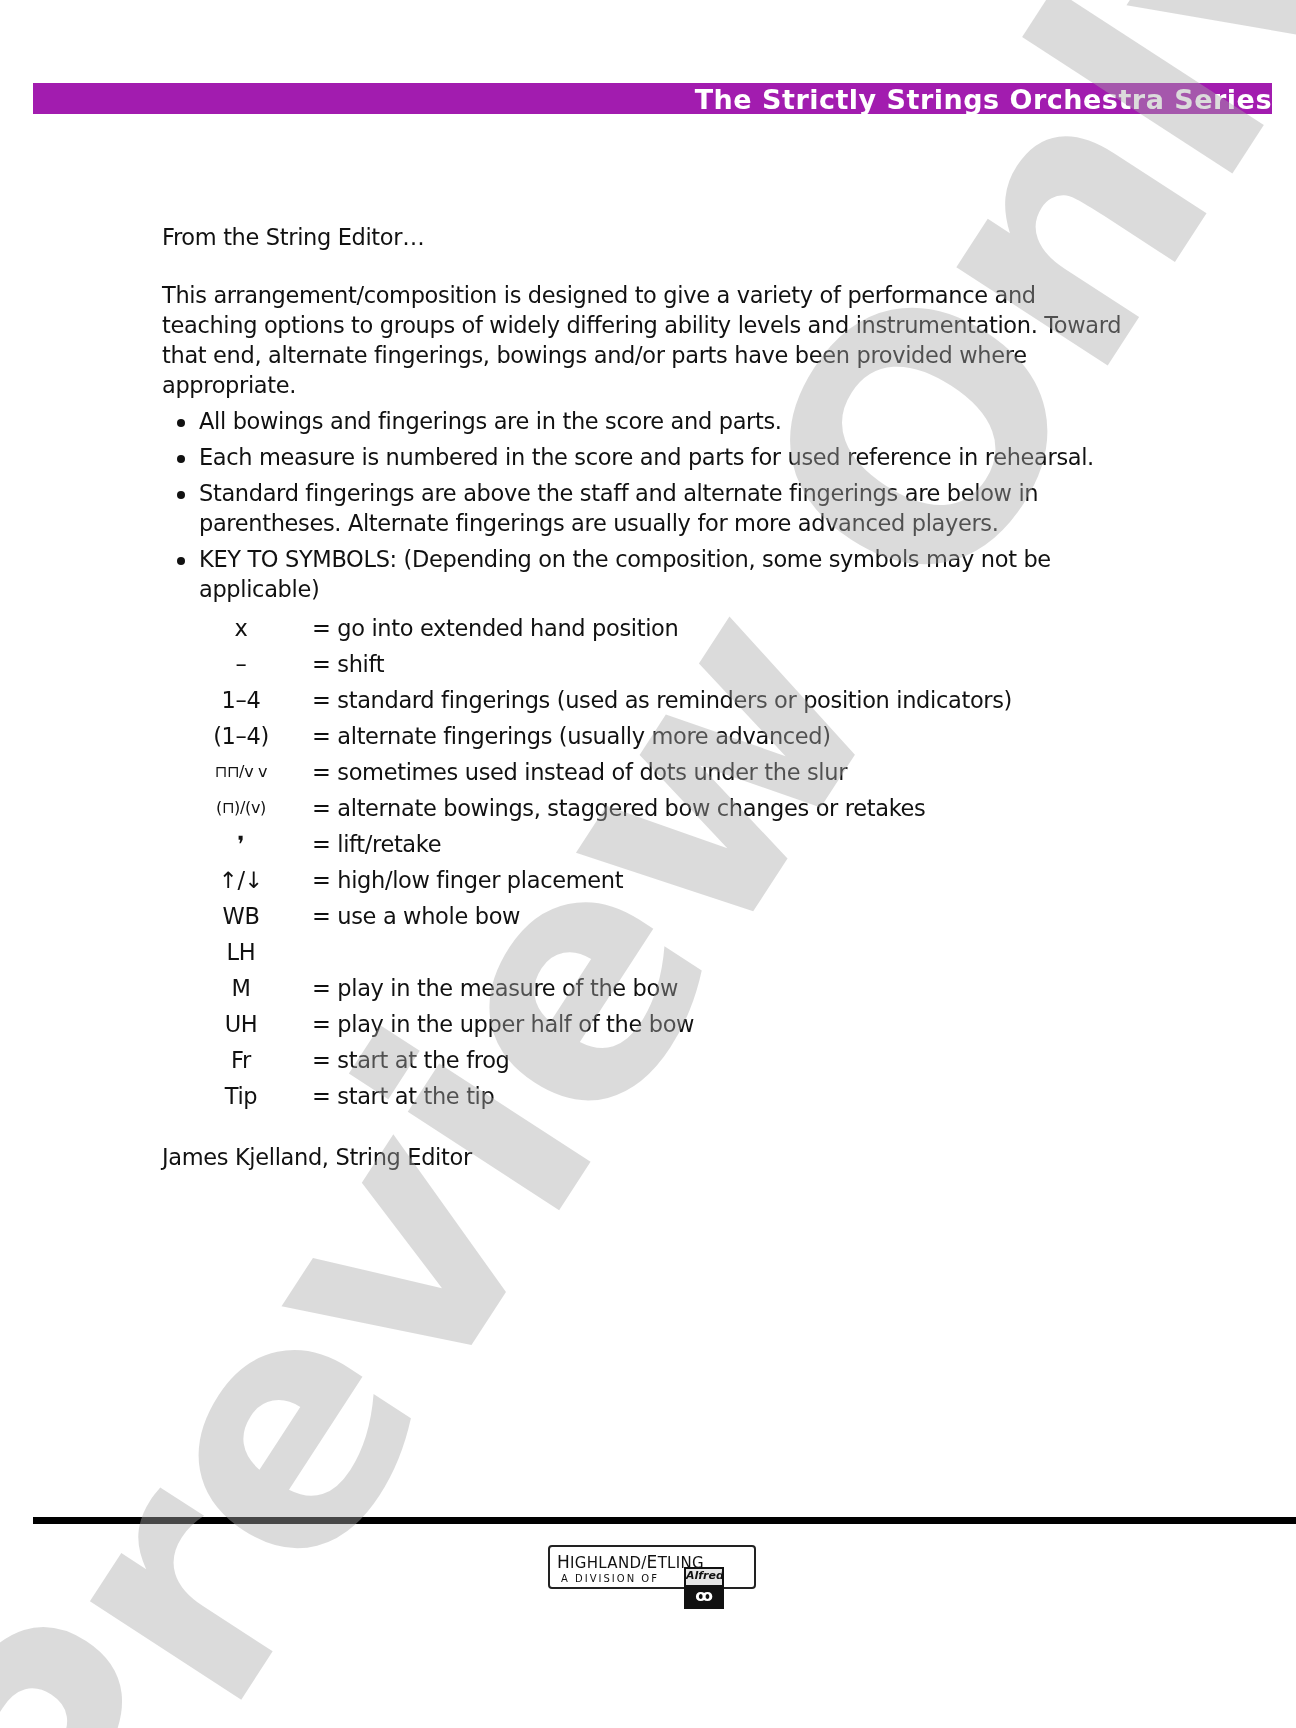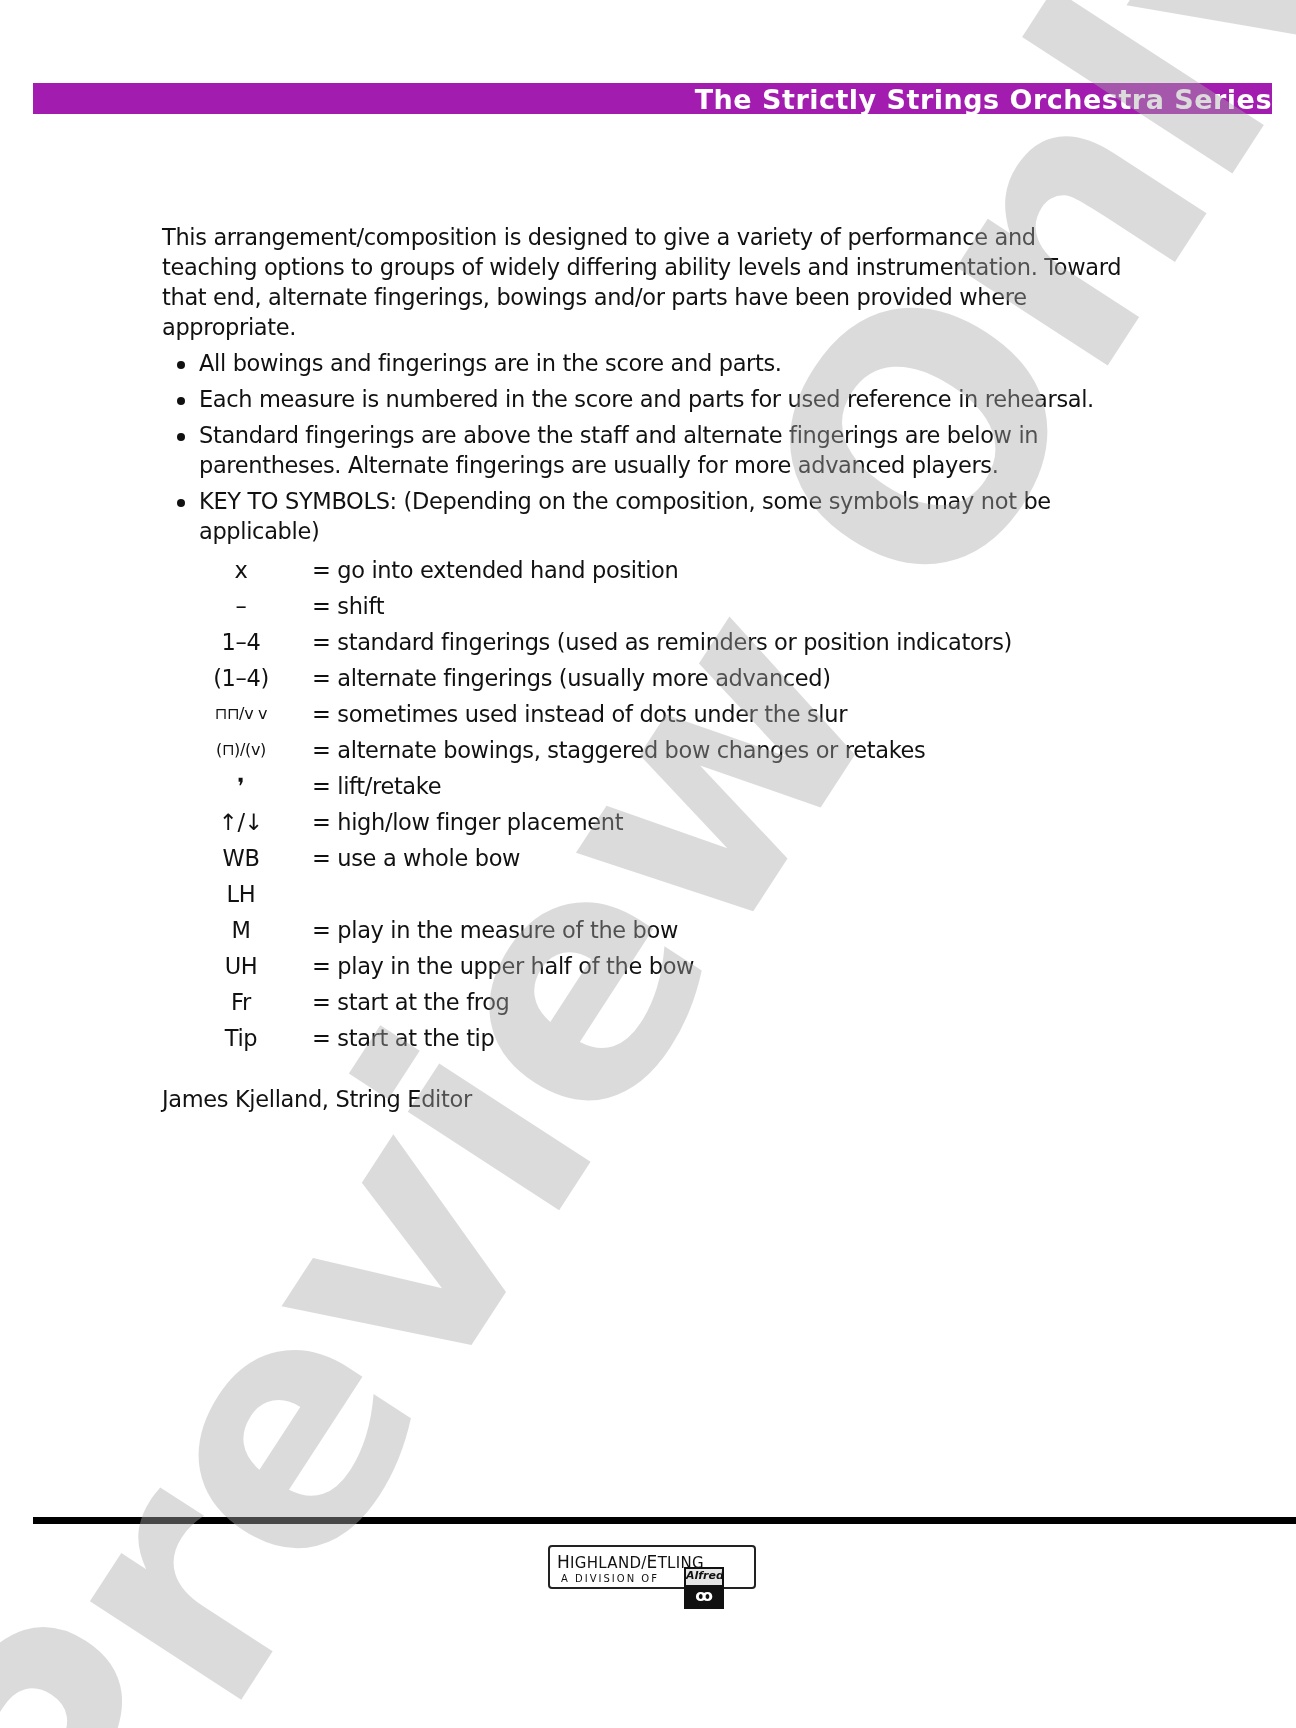--- a/index.html
+++ b/index.html
@@ -183,20 +183,21 @@
     }
   </style>
 </head>
 <body>
 
 <div class="header-bar">
   <span class="header-title">The Strictly Strings Orchestra Series</span>
 </div>
 
 <div class="content">
+  <p class="greeting">From the String Editor…</p>
   <p class="intro">This arrangement/composition is designed to give a variety of performance and teaching options to groups of widely differing ability levels and instrumentation. Toward that end, alternate fingerings, bowings and/or parts have been provided where appropriate.</p>
 
   <ul class="bullets">
     <li class="bullet">
       <span class="bullet-dot"></span>
       <span>All bowings and fingerings are in the score and parts.</span>
     </li>
     <li class="bullet">
       <span class="bullet-dot"></span>
       <span>Each measure is numbered in the score and parts for used reference in rehearsal.</span>

